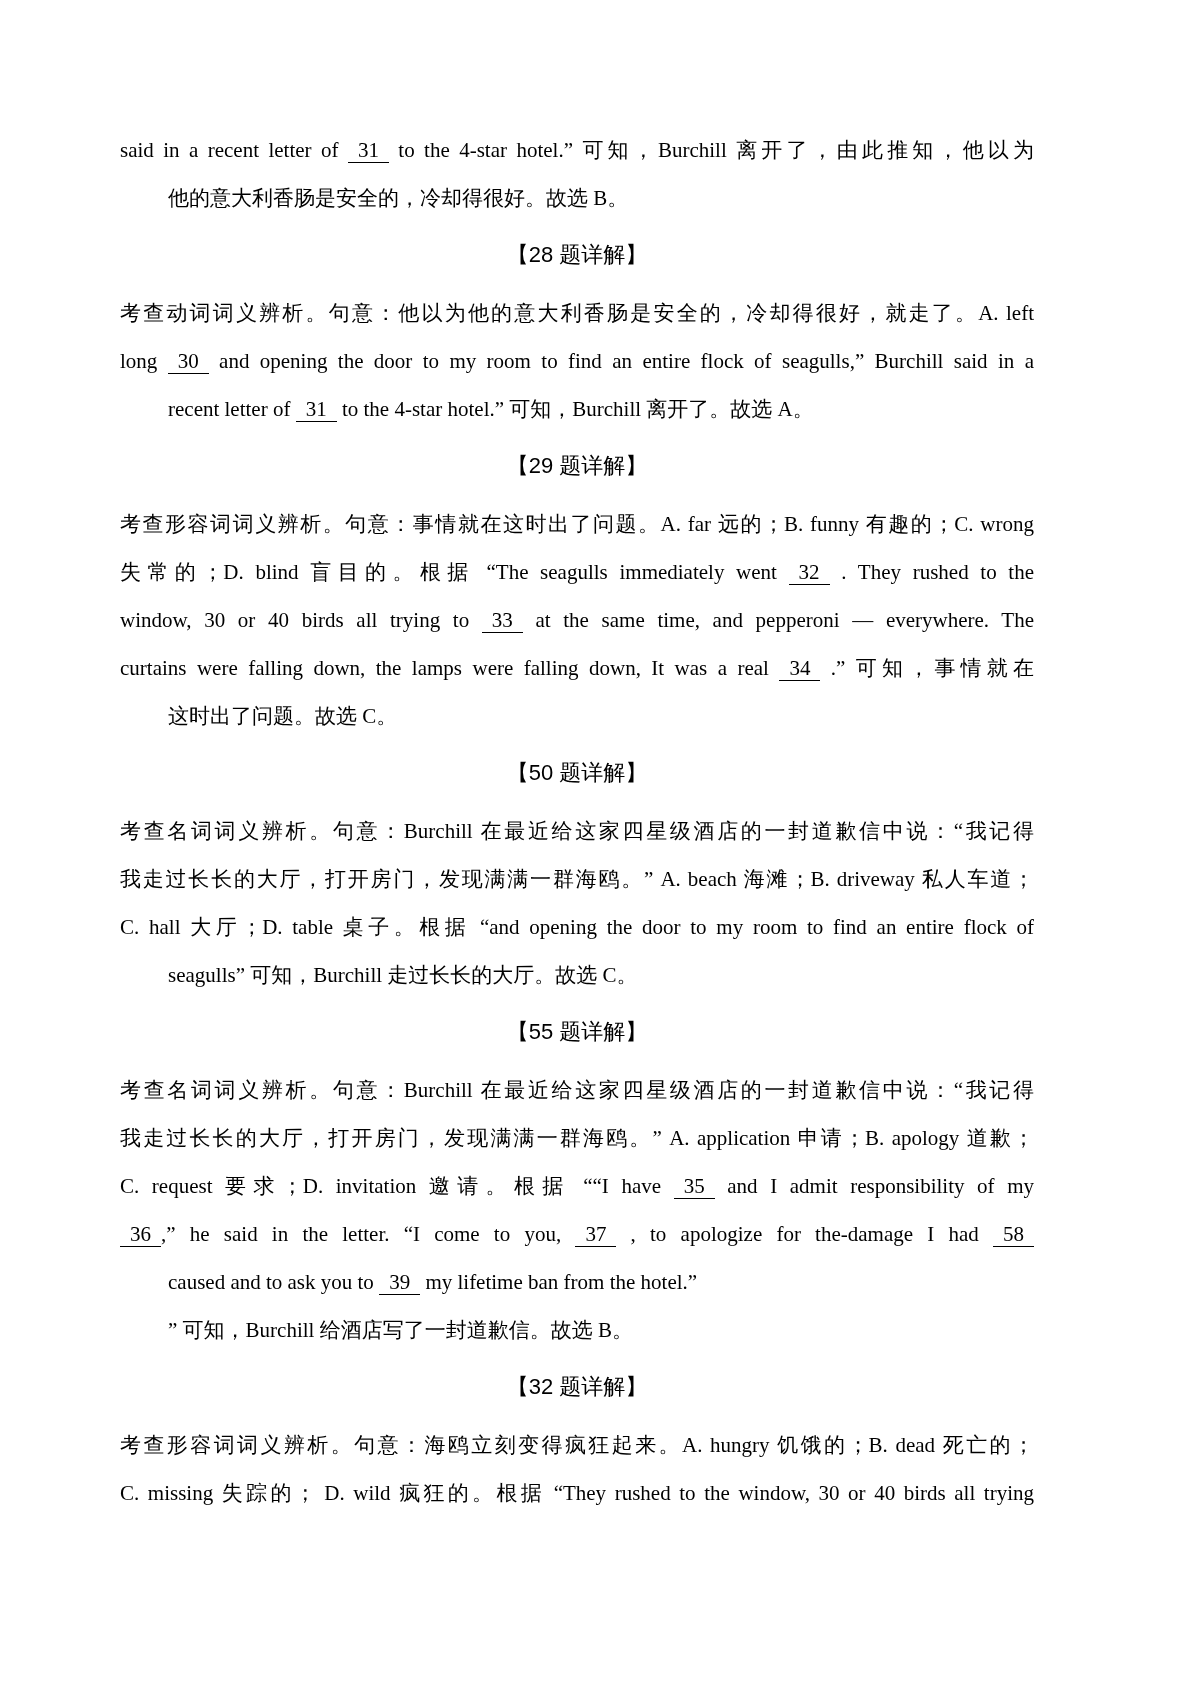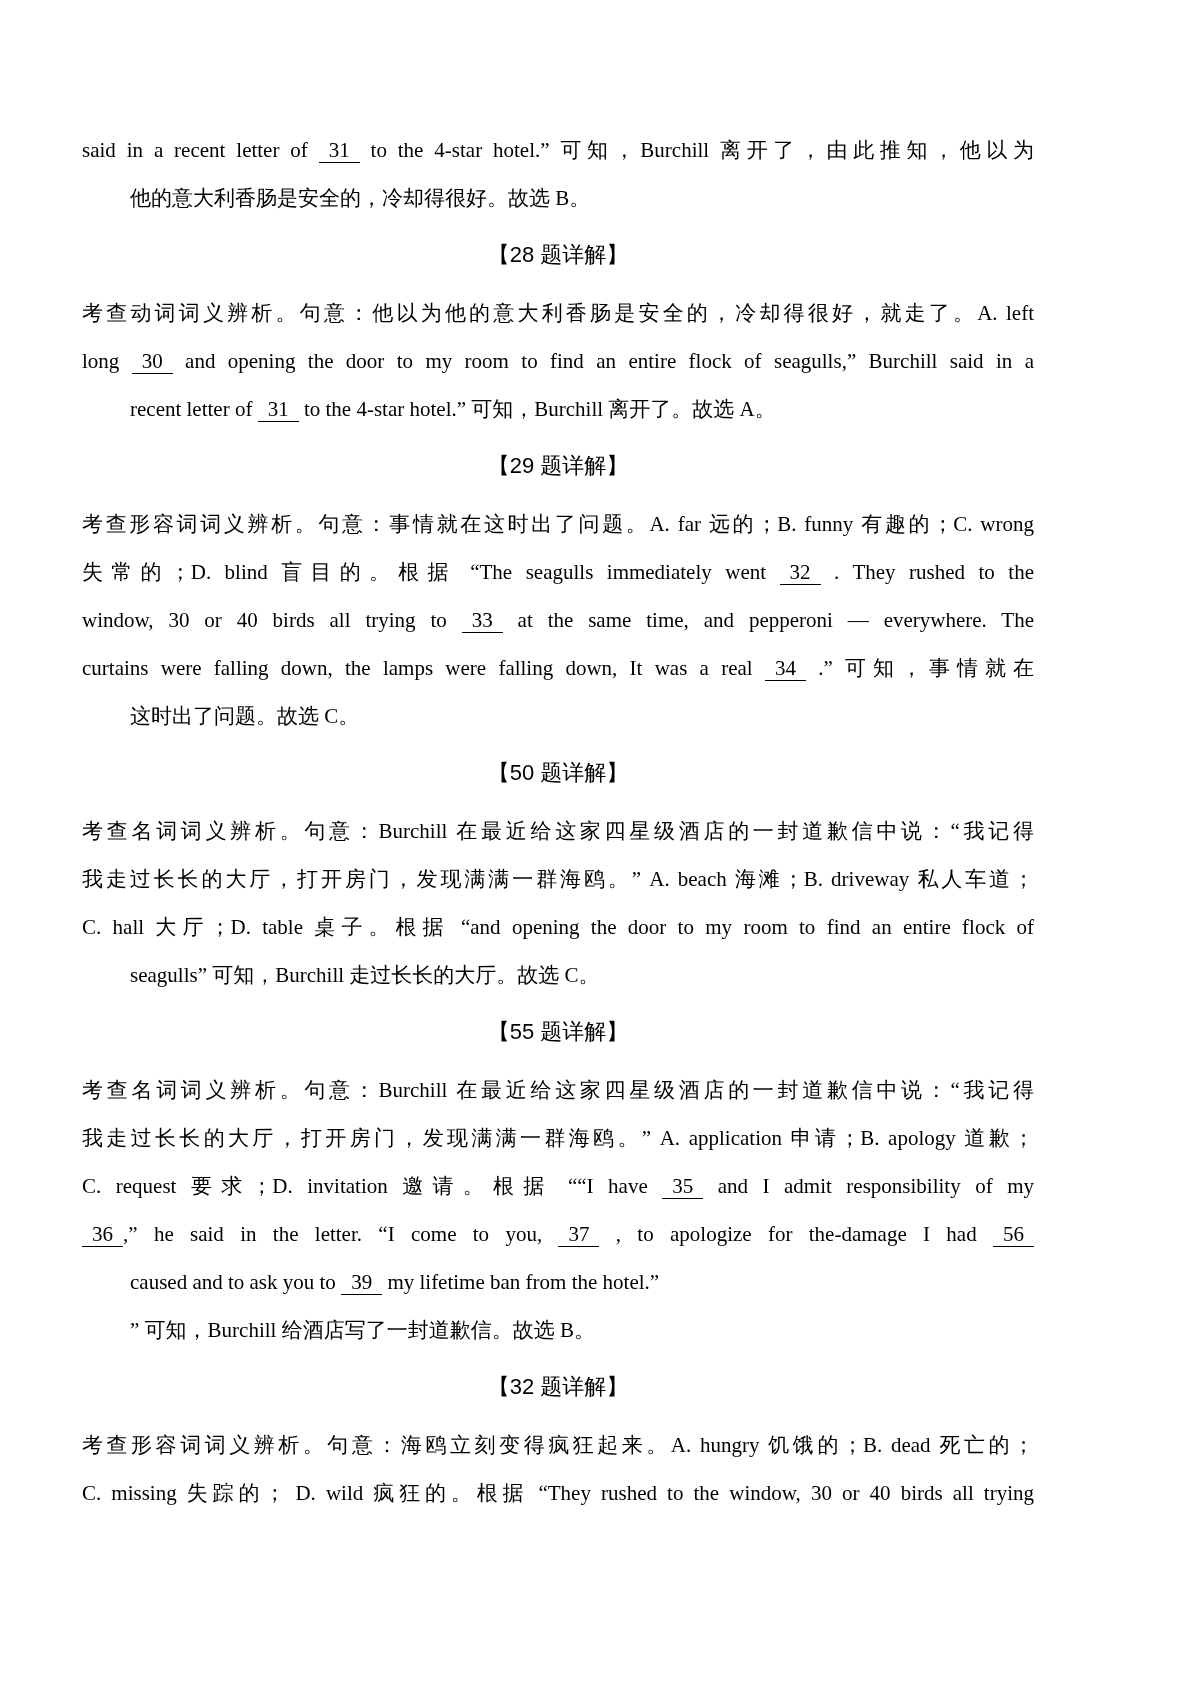--- a/index.html
+++ b/index.html
@@ -7,21 +7,21 @@
     width: 1200px;
     height: 1698px;
     background: #ffffff;
     color: #000000;
     font-family: "Liberation Serif", "DejaVu Serif", serif;
   }
   .page {
     box-sizing: border-box;
     width: 1200px;
     height: 1698px;
-    padding: 126px 166px 0 82px;
+    padding: 126px 166px 0 120px;
     overflow: hidden;
     background: #ffffff;
   }
   .para { margin: 0; }
   .line {
     font-size: 21px;
     line-height: 48px;
     text-align: justify;
     text-align-last: justify;
     text-justify: inter-word;
@@ -69,21 +69,21 @@
         <div class="line">考查名词词义辨析。句意：Burchill 在最近给这家四星级酒店的一封道歉信中说：“我记得</div>
         <div class="line">我走过长长的大厅，打开房门，发现满满一群海鸥。” A. beach 海滩；B. driveway 私人车道；</div>
         <div class="line">C. hall 大厅；D. table 桌子。根据 “and opening the door to my room to find an entire flock of</div>
         <div class="line last">seagulls” 可知，Burchill 走过长长的大厅。故选 C。</div>
       </div>
       <div class="heading">【55 题详解】</div>
       <div class="para">
         <div class="line">考查名词词义辨析。句意：Burchill 在最近给这家四星级酒店的一封道歉信中说：“我记得</div>
         <div class="line">我走过长长的大厅，打开房门，发现满满一群海鸥。” A. application 申请；B. apology 道歉；</div>
         <div class="line">C. request 要求；D. invitation 邀请。根据 ““I have <span class="blank">35</span> and I admit responsibility of my</div>
-        <div class="line"><span class="blank">36</span>,” he said in the letter. “I come to you, <span class="blank">37</span> , to apologize for the-damage I had <span class="blank">56</span></div>
+        <div class="line"><span class="blank">36</span>,” he said in the letter. “I come to you, <span class="blank">37</span> , to apologize for the-damage I had <span class="blank">58</span></div>
         <div class="line last">caused and to ask you to <span class="blank">39</span> my lifetime ban from the hotel.”</div>
         <div class="line last">” 可知，Burchill 给酒店写了一封道歉信。故选 B。</div>
       </div>
       <div class="heading">【32 题详解】</div>
       <div class="para">
         <div class="line">考查形容词词义辨析。句意：海鸥立刻变得疯狂起来。A. hungry 饥饿的；B. dead 死亡的；</div>
         <div class="line">C. missing 失踪的；  D. wild 疯狂的。根据 “They rushed to the window, 30 or 40 birds all trying</div>
       </div>
     </div>
 </main>

